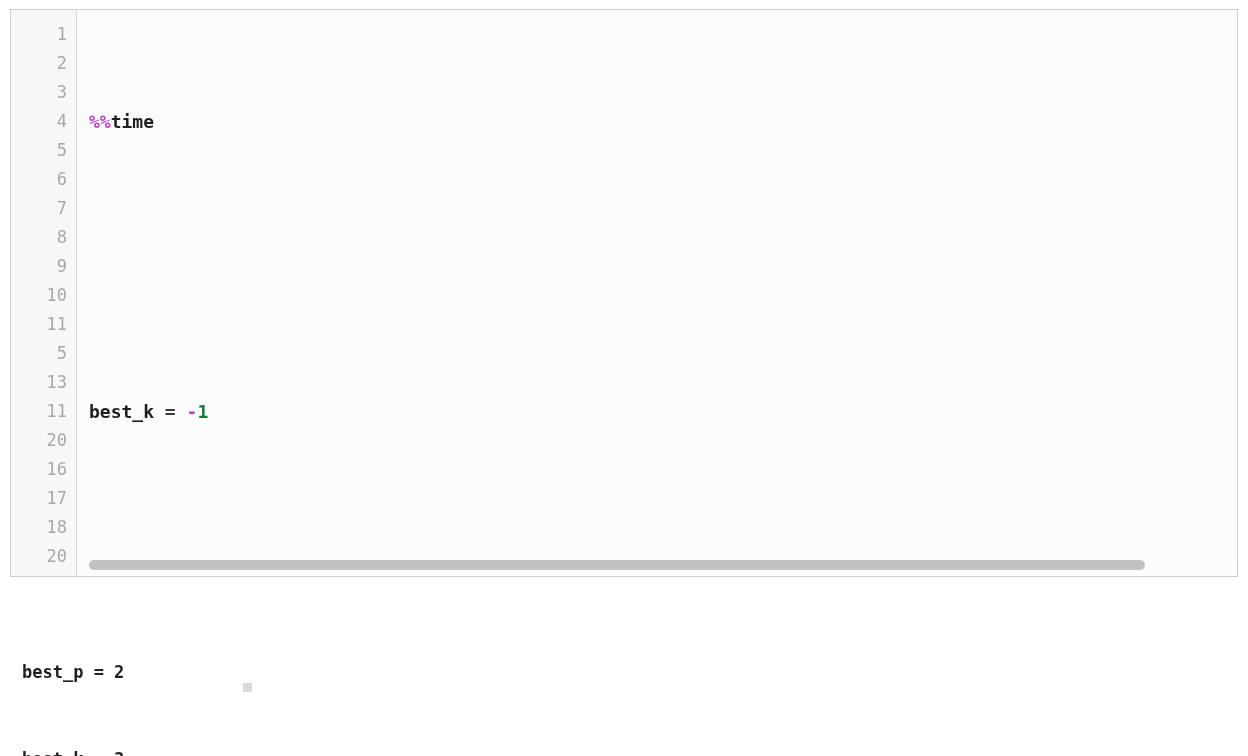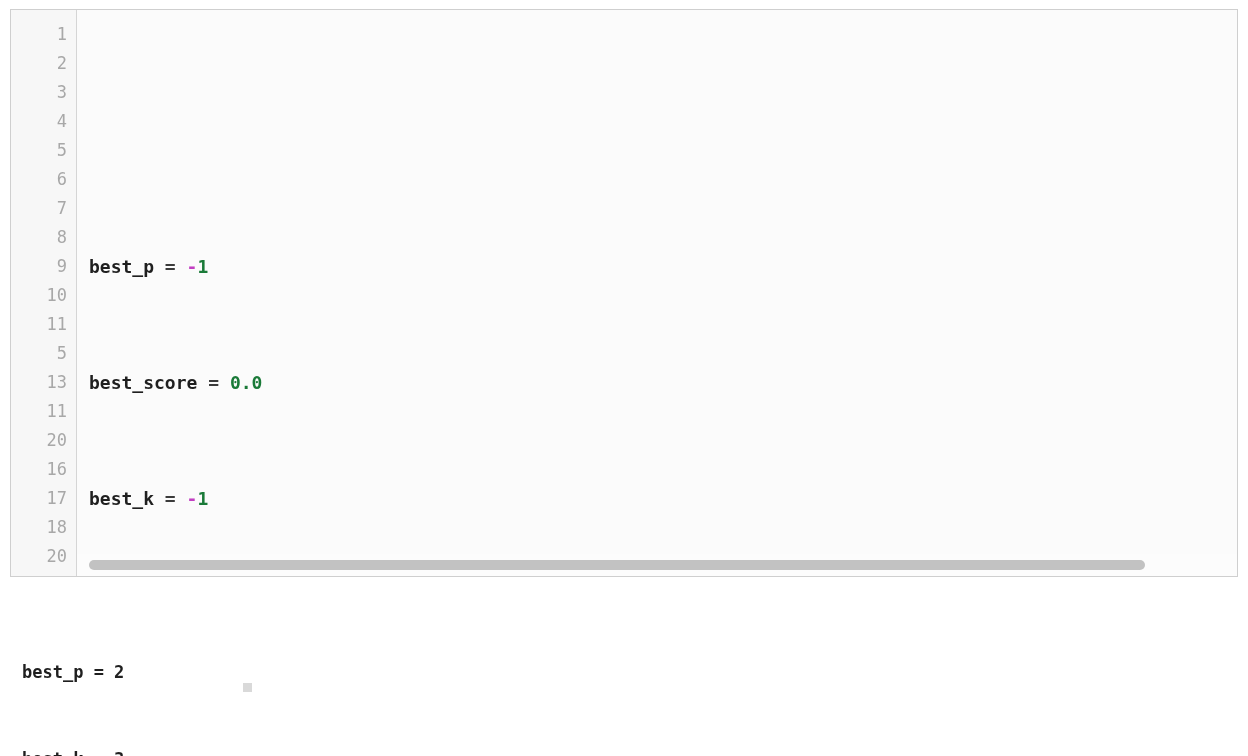--- a/index.html
+++ b/index.html
@@ -145,26 +145,25 @@
       <div>11</div>
       <div>20</div>
       <div>16</div>
       <div>17</div>
       <div>18</div>
       <div>20</div>
     </div>
 
     <div class="code">
 
+      <div class="ln"><span class="t-magic">%%</span><span class="t-plain">time</span></div>
 
       <div class="ln"> </div>
 
-      <div class="ln"><span class="t-plain">best_p </span><span class="t-eq">=</span><span class="t-op"> -</span><span class="t-num">1</span></div>
-
-      <div class="ln"><span class="t-plain">best_score </span><span class="t-eq">=</span><span class="t-num"> 0.0</span></div>
+
 
       <div class="ln"><span class="t-plain">best_k </span><span class="t-eq">=</span><span class="t-op"> -</span><span class="t-num">1</span></div>
 
       
 
       
 
       
 
       

